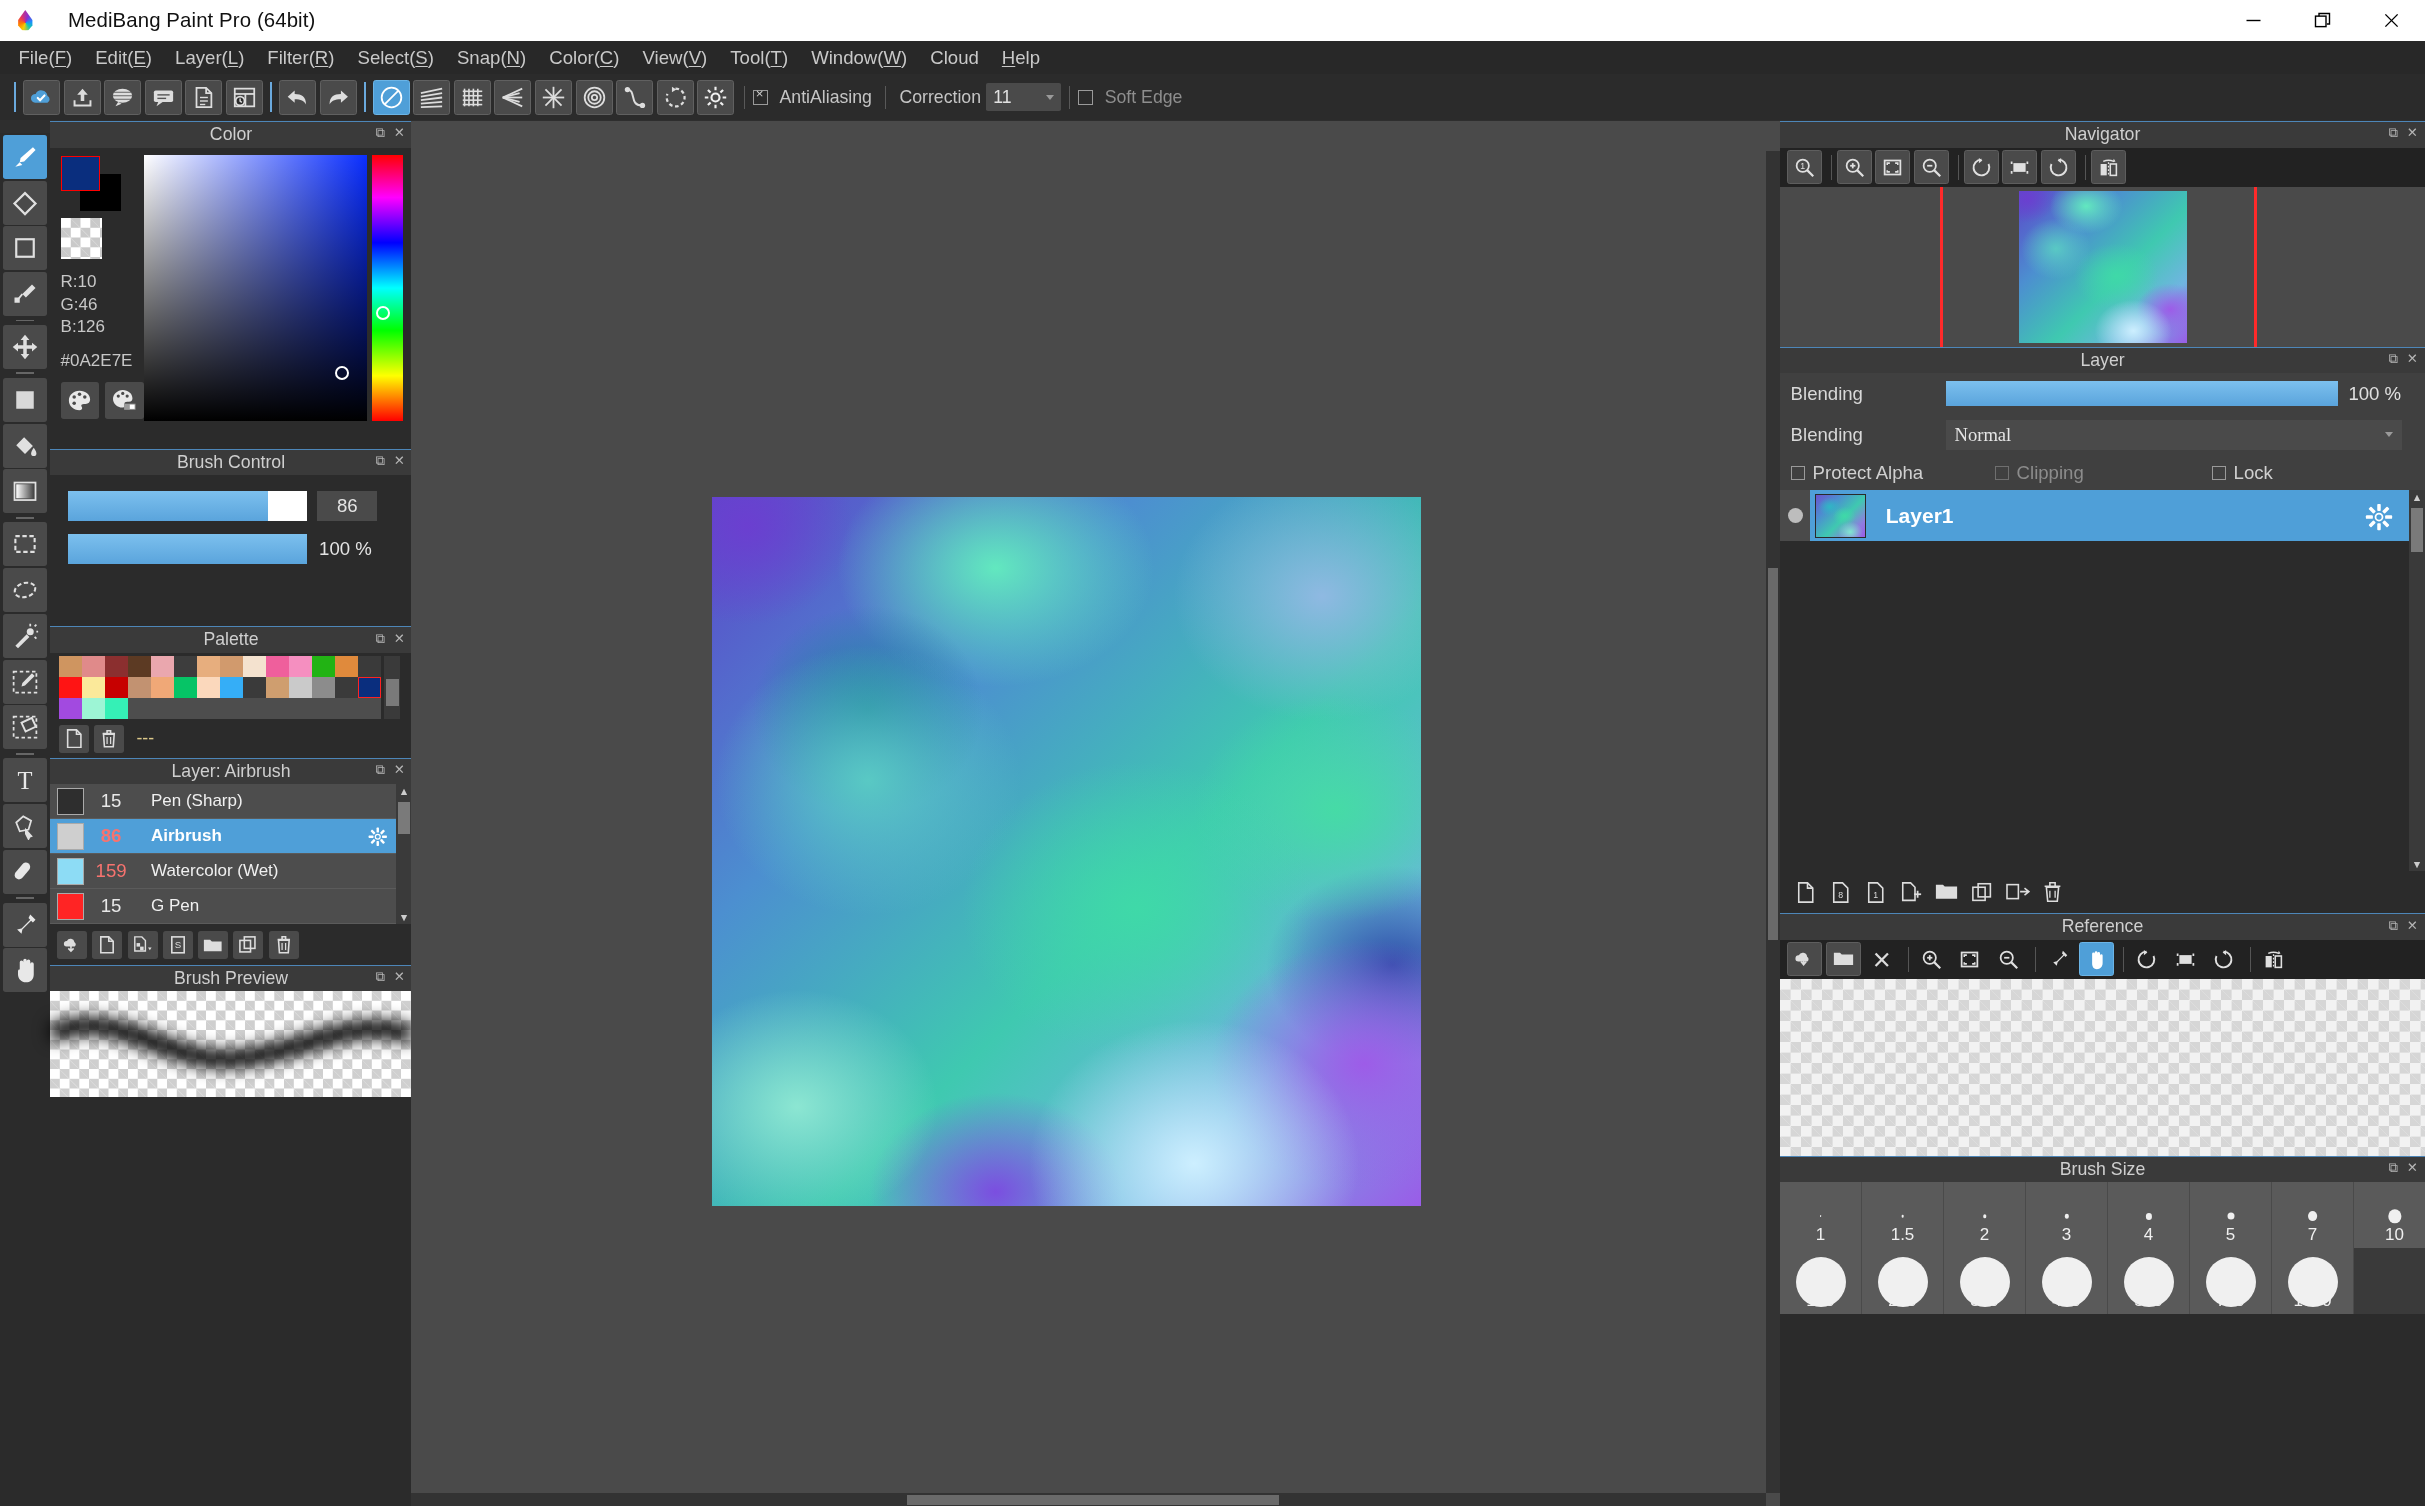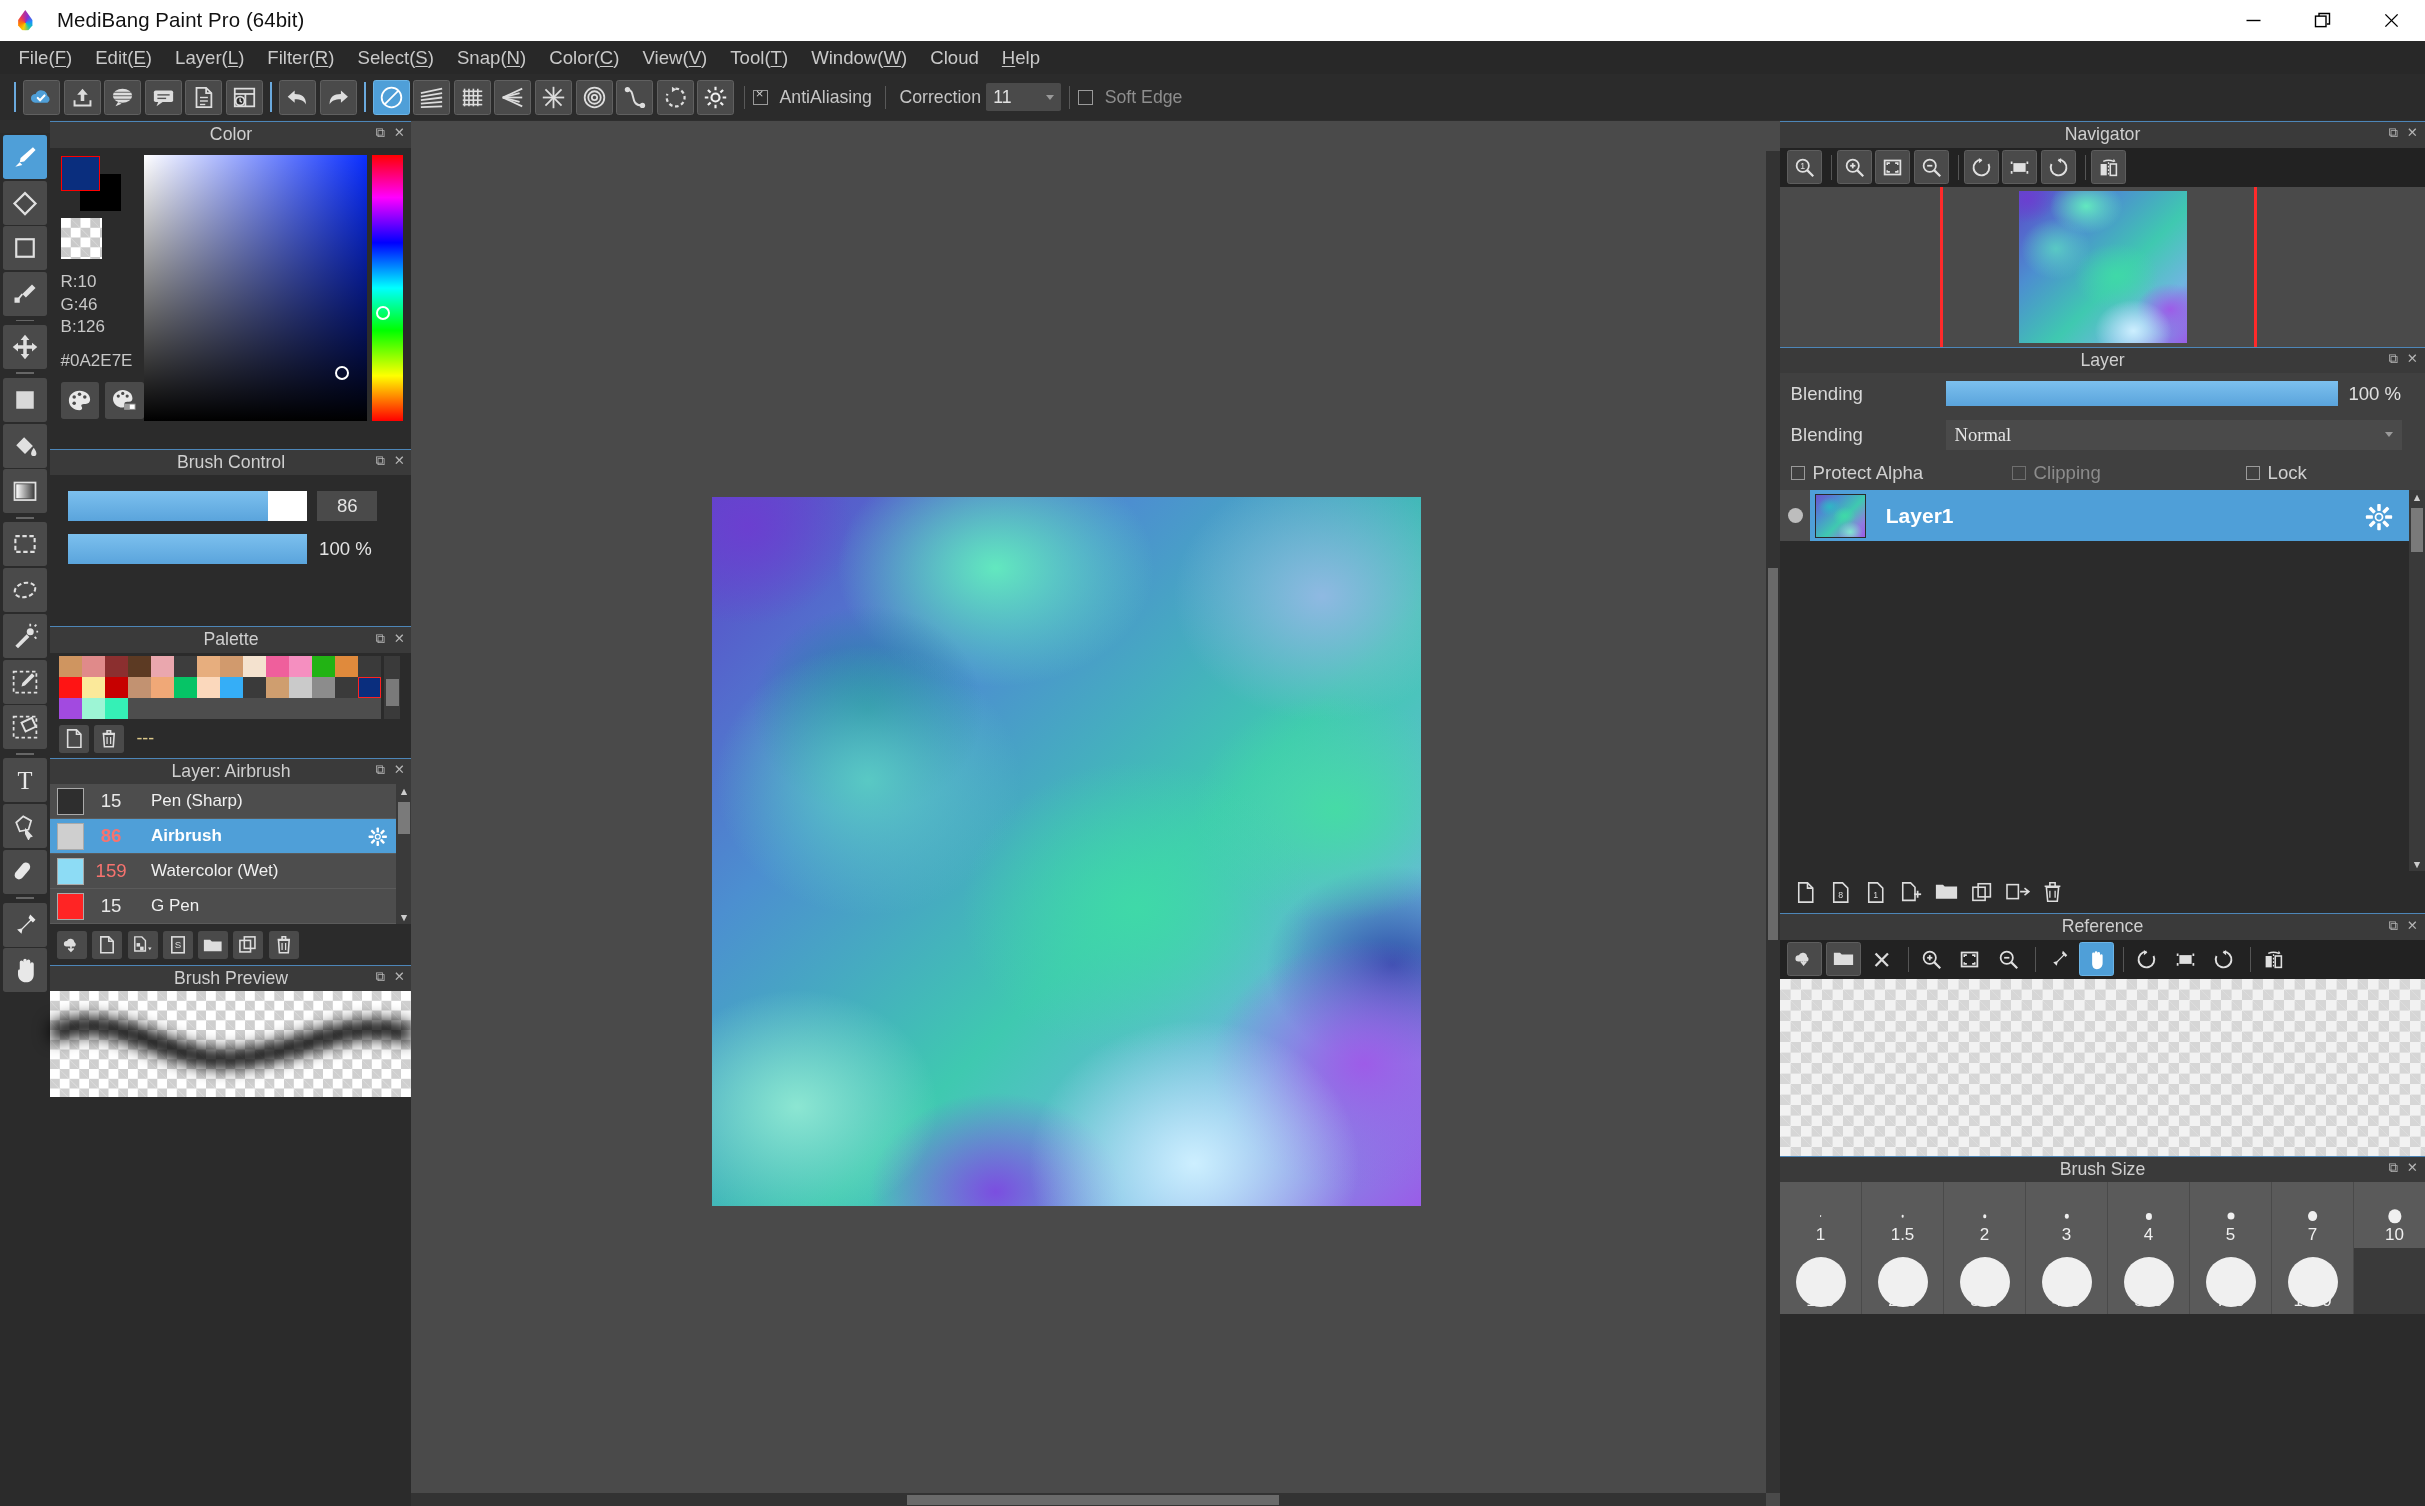--- a/index.html
+++ b/index.html
@@ -20,21 +20,21 @@
     width: 26.6px; height: 26.6px; margin-left: 12.4px; position: relative;
     border-radius: 4.4px; overflow: hidden; flex: none;
   }
   .title-logo .drop {
     position: absolute; left: 4.4px; top: 2.7px; width: 17px; height: 21px;
     background: conic-gradient(from 200deg at 50% 60%, #f5d000, #ff7a00, #e8365d, #8b2fd0, #1b8cff, #15c9b0, #f5d000);
     border-radius: 50% 50% 50% 50% / 62% 62% 38% 38%;
     clip-path: polygon(50% 0%, 92% 48%, 92% 74%, 68% 97%, 32% 97%, 8% 74%, 8% 48%);
   }
   .title-text {
-    margin-left: 18px; font-size: 20.4px; color: #111; letter-spacing: 0.1px;
+    margin-left: 29px; font-size: 20.4px; color: #111; letter-spacing: 0.1px;
   }
   .win-btns { margin-left: auto; display: flex; height: 41px; }
   .win-btn {
     width: 69px; height: 41px; display: flex; align-items: center; justify-content: center;
     color: #000; font-size: 18.6px; line-height: 1;
   }
   .win-btn svg { display: block; }
 
   
   .menubar {
@@ -264,21 +264,21 @@
   .ly-pct { font-size: 18.6px; color: #e0e0e0; margin-left: 10.6px; width: 66px; }
   .ly-combo {
     flex: 1; height: 30px; background: #4a4a4a; color: #e6e6e6; font-size: 18.6px;
     display: flex; align-items: center; padding-left: 8.9px; position: relative; font-family: Liberation Serif, serif;
   }
   .ly-combo .car {
     position: absolute; right: 8.9px; top: 12.4px;
     border-left: 4.4px solid transparent; border-right: 4.4px solid transparent;
     border-top: 5.3px solid #9a9a9a;
   }
-  .ly-checks { display: flex; align-items: center; height: 35px; padding: 0 10.6px; gap: 17px; }
+  .ly-checks { display: flex; align-items: center; height: 35px; padding: 0 10.6px; }
   .chk { display: flex; align-items: center; font-size: 18.6px; color: #d0d0d0; }
   .chk.dim { color: #8c8c8c; }
   .chk .box { width: 14px; height: 14px; border: 0.9px solid #9a9a9a; margin-right: 8px; }
   .chk.dim .box { border-color: #6f6f6f; }
   .ly-list { background: #2b2b2b; height: 381px; position: relative; display: flex; }
   .ly-items { flex: 1; }
   .ly-item { height: 51px; display: flex; align-items: center; background: #4f9fd8; position: relative; }
   .ly-eye { width: 30px; height: 51px; background: #4a4a4a; display: flex; align-items: center; justify-content: center; }
   .ly-eye .dot { width: 15px; height: 15px; border-radius: 50%; background: #bdbdbd; }
   .ly-thumb {

